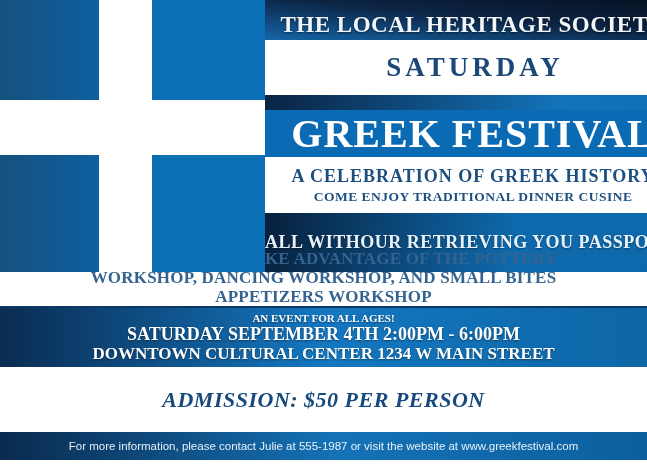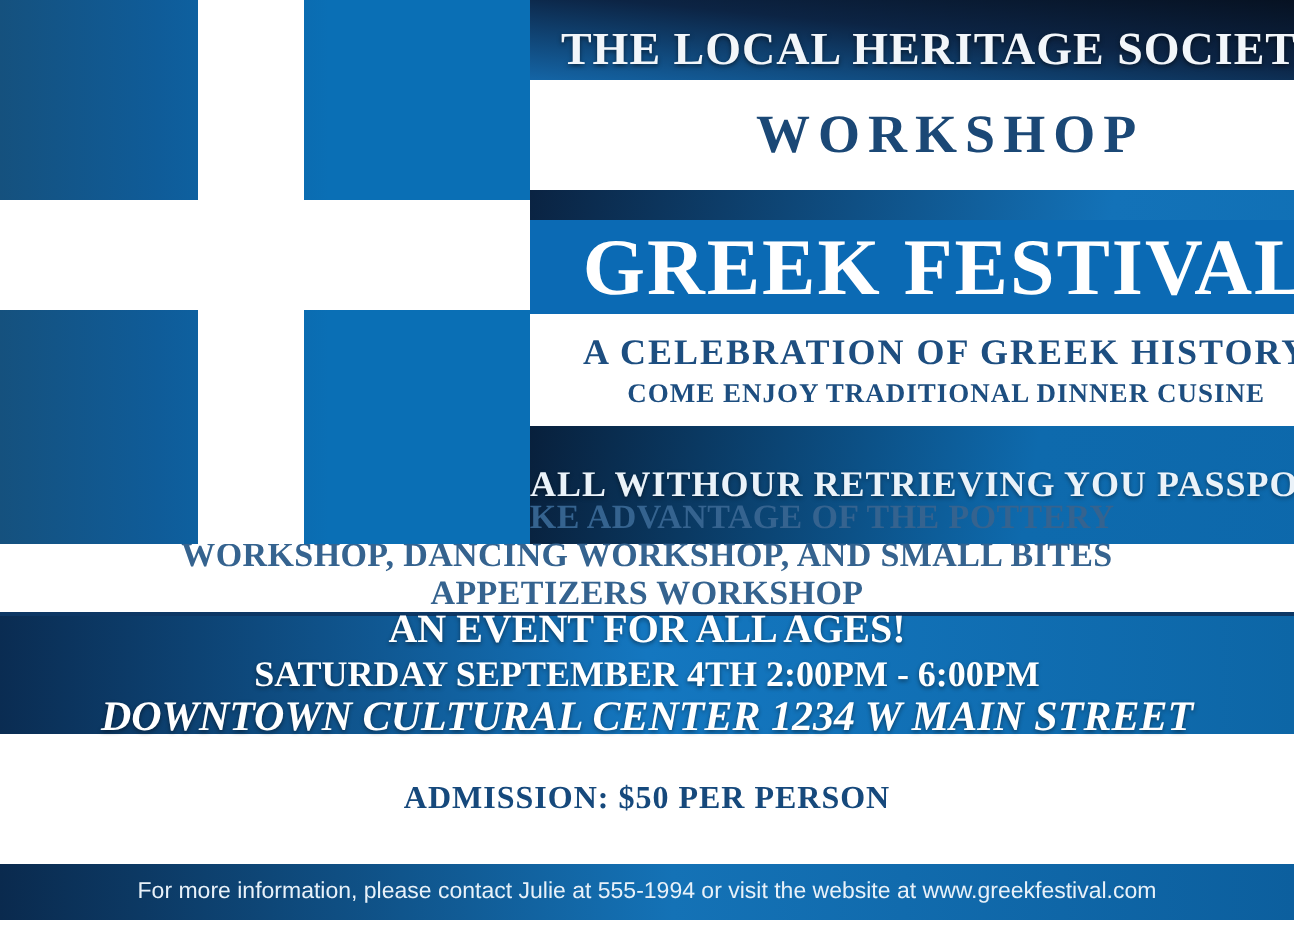--- a/index.html
+++ b/index.html
@@ -82,27 +82,27 @@
   }
   .band-event {
     height: 61px;
     background: linear-gradient(90deg, #0a2c52 0%, #1477c0 50%, #0d66a6 100%);
     border-top: 2px solid #0d3764;
     color: #ffffff; text-align: center;
     display: flex; flex-direction: column; justify-content: center;
     font-weight: 600; line-height: 1.12;
     text-shadow: 0 1px 2px rgba(0,0,0,0.45);
   }
-  .event-line1 { font-size: 20px; }
+  .event-line1 { font-size: 11px; }
   .event-line2 { font-size: 18px; }
-  .event-line3 { font-size: 21px; font-style: italic; }
+  .event-line3 { font-size: 17px; }
   .band-admission {
     height: 65px; background: #ffffff; color: #16497c;
     display: flex; align-items: center; justify-content: center;
-    font-size: 16px; font-weight: 700; letter-spacing: 0.5px;
+    font-size: 22px; font-weight: 700; letter-spacing: 0.5px; font-style: italic;
   }
   .band-footer {
     height: 28px;
     background: linear-gradient(90deg, #0a2a4e 0%, #1472b6 52%, #0c5f9e 100%);
     color: #e8f1f9;
     font-family: "Liberation Sans", sans-serif;
     font-size: 11.5px;
     display: flex; align-items: center; justify-content: center;
     white-space: nowrap;
   }
@@ -117,21 +117,21 @@
     <div class="flag">
       <div class="flag-vbar"></div>
       <div class="flag-hbar"></div>
     </div>
 
     <div class="right-col">
       <div class="band-society">
         <span>THE LOCAL HERITAGE SOCIETY</span>
       </div>
       <div class="band-presents">
-        <span>WORKSHOP</span>
+        <span>SATURDAY</span>
       </div>
       <div class="band-spacer"></div>
       <div class="band-title">
         <span>GREEK FESTIVAL</span>
       </div>
       <div class="band-sub">
         <div class="sub-line1">A CELEBRATION OF GREEK HISTORY</div>
         <div class="sub-line2">COME ENJOY TRADITIONAL DINNER CUSINE</div>
       </div>
       <div class="band-passport">
@@ -149,16 +149,16 @@
     <div class="event-line1">AN EVENT FOR ALL AGES!</div>
     <div class="event-line2">SATURDAY SEPTEMBER 4TH 2:00PM - 6:00PM</div>
     <div class="event-line3">DOWNTOWN CULTURAL CENTER 1234 W MAIN STREET</div>
   </div>
 
   <div class="band-admission">
     <span>ADMISSION: $50 PER PERSON</span>
   </div>
 
   <div class="band-footer">
-    <span>For more information, please contact Julie at 555-1994 or visit the website at www.greekfestival.com</span>
+    <span>For more information, please contact Julie at 555-1987 or visit the website at www.greekfestival.com</span>
   </div>
 
 </div>
 
 </body></html>

